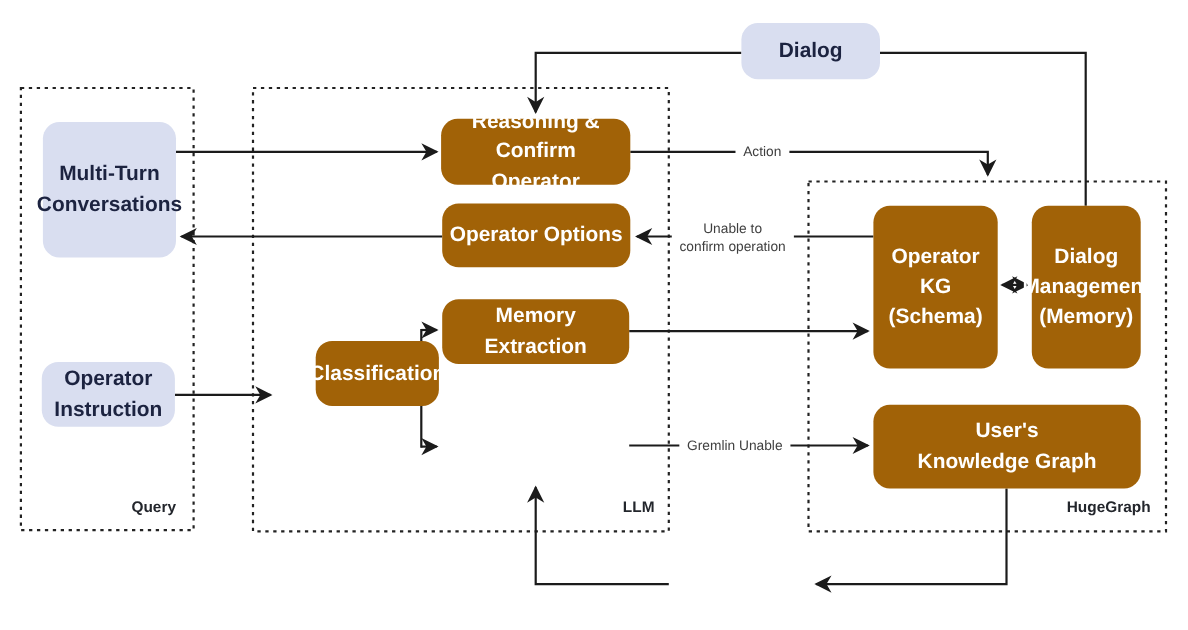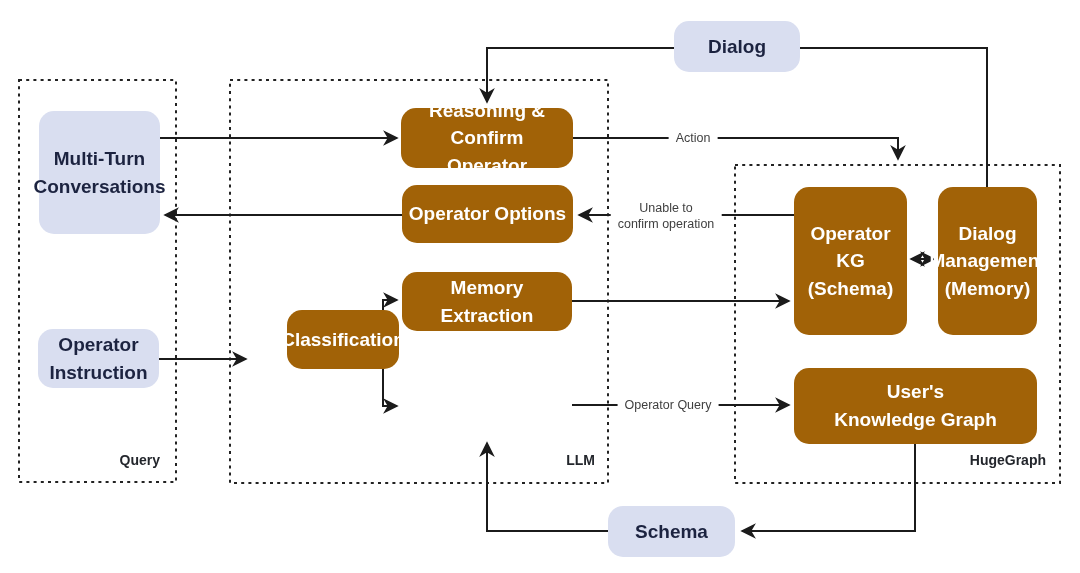--- a/index.html
+++ b/index.html
@@ -67,21 +67,20 @@
     <path d="M911,259 L934,259" fill="none" stroke="#1b1b1b" stroke-width="2" marker-start="url(#arr)" marker-end="url(#arr)"></path>
     <path d="M915,444 L915,531 L742,531" fill="none" stroke="#1b1b1b" stroke-width="2" marker-end="url(#arr)"></path>
     <path d="M608,531 L487,531 L487,443" fill="none" stroke="#1b1b1b" stroke-width="2" marker-end="url(#arr)"></path>
   </svg>
 
   <div class="node lav" style="left:674px;top:21px;width:126px;height:51px;">Dialog</div>
   <div class="node lav" style="left:39px;top:111px;width:121px;height:123px;">Multi-Turn
 Conversations</div>
   <div class="node lav" style="left:38px;top:329px;width:121px;height:59px;">Operator
 Instruction</div>
-  <div class="node lav" style="left:608px;top:506px;width:127px;height:51px;">Schema</div>
 
   <div class="node blue" style="left:401px;top:108px;width:172px;height:60px;">Reasoning &amp; Confirm
 Operator</div>
   <div class="node blue" style="left:402px;top:185px;width:171px;height:58px;">Operator Options</div>
   <div class="node blue" style="left:402px;top:272px;width:170px;height:59px;">Memory Extraction</div>
   <div class="node blue" style="left:251px;top:310px;width:112px;height:59px;margin-left:36px;">Classification</div>
   <div class="node blue" style="left:794px;top:187px;width:113px;height:148px;">Operator KG
 (Schema)</div>
   <div class="node blue" style="left:938px;top:187px;width:99px;height:148px;">Dialog
 Management
@@ -89,15 +88,15 @@
   <div class="node blue" style="left:794px;top:368px;width:243px;height:76px;">User's
 Knowledge Graph</div>
 
   <div class="grp-label" style="left:40px;top:452px;width:120px;">Query</div>
   <div class="grp-label" style="left:478px;top:452px;width:117px;">LLM</div>
   <div class="grp-label" style="left:900px;top:452px;width:146px;">HugeGraph</div>
 
   <div class="edge-label" style="left:693px;top:138px;">Action</div>
   <div class="edge-label" style="left:666px;top:216px;">Unable to
 confirm operation</div>
-  <div class="edge-label" style="left:668px;top:405px;">Operator Query</div>
+  <div class="edge-label" style="left:668px;top:405px;">Gremlin Unable</div>
 
 </div>
 
 </body></html>

